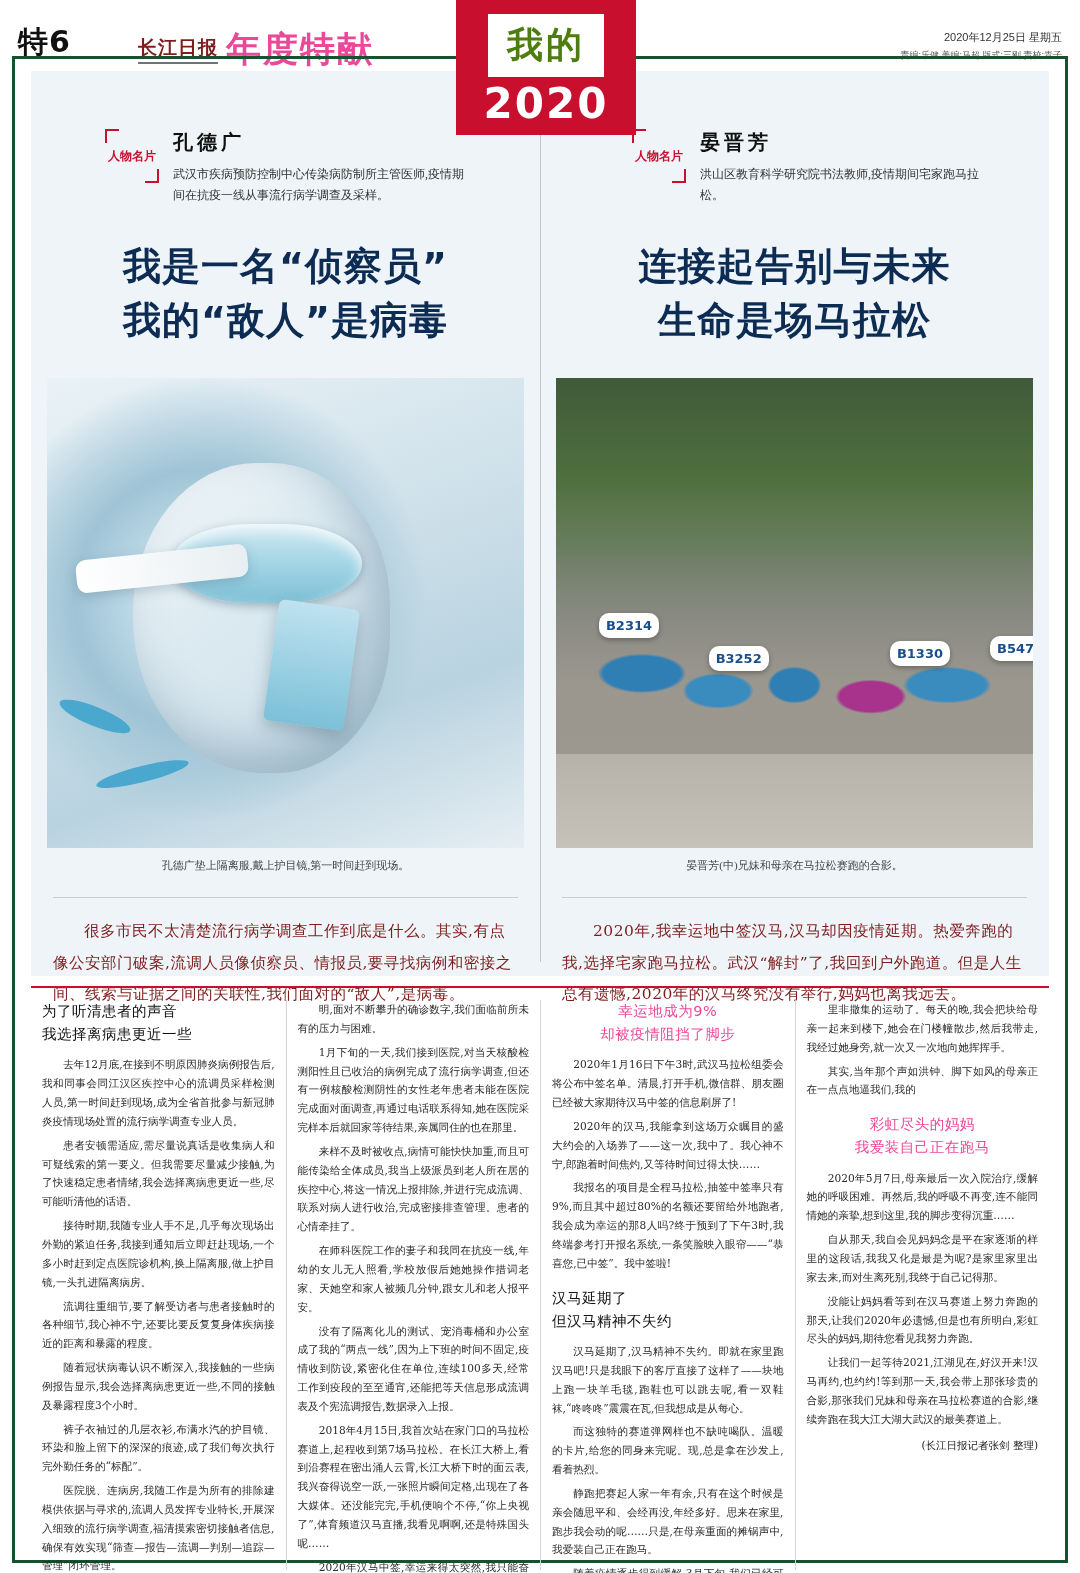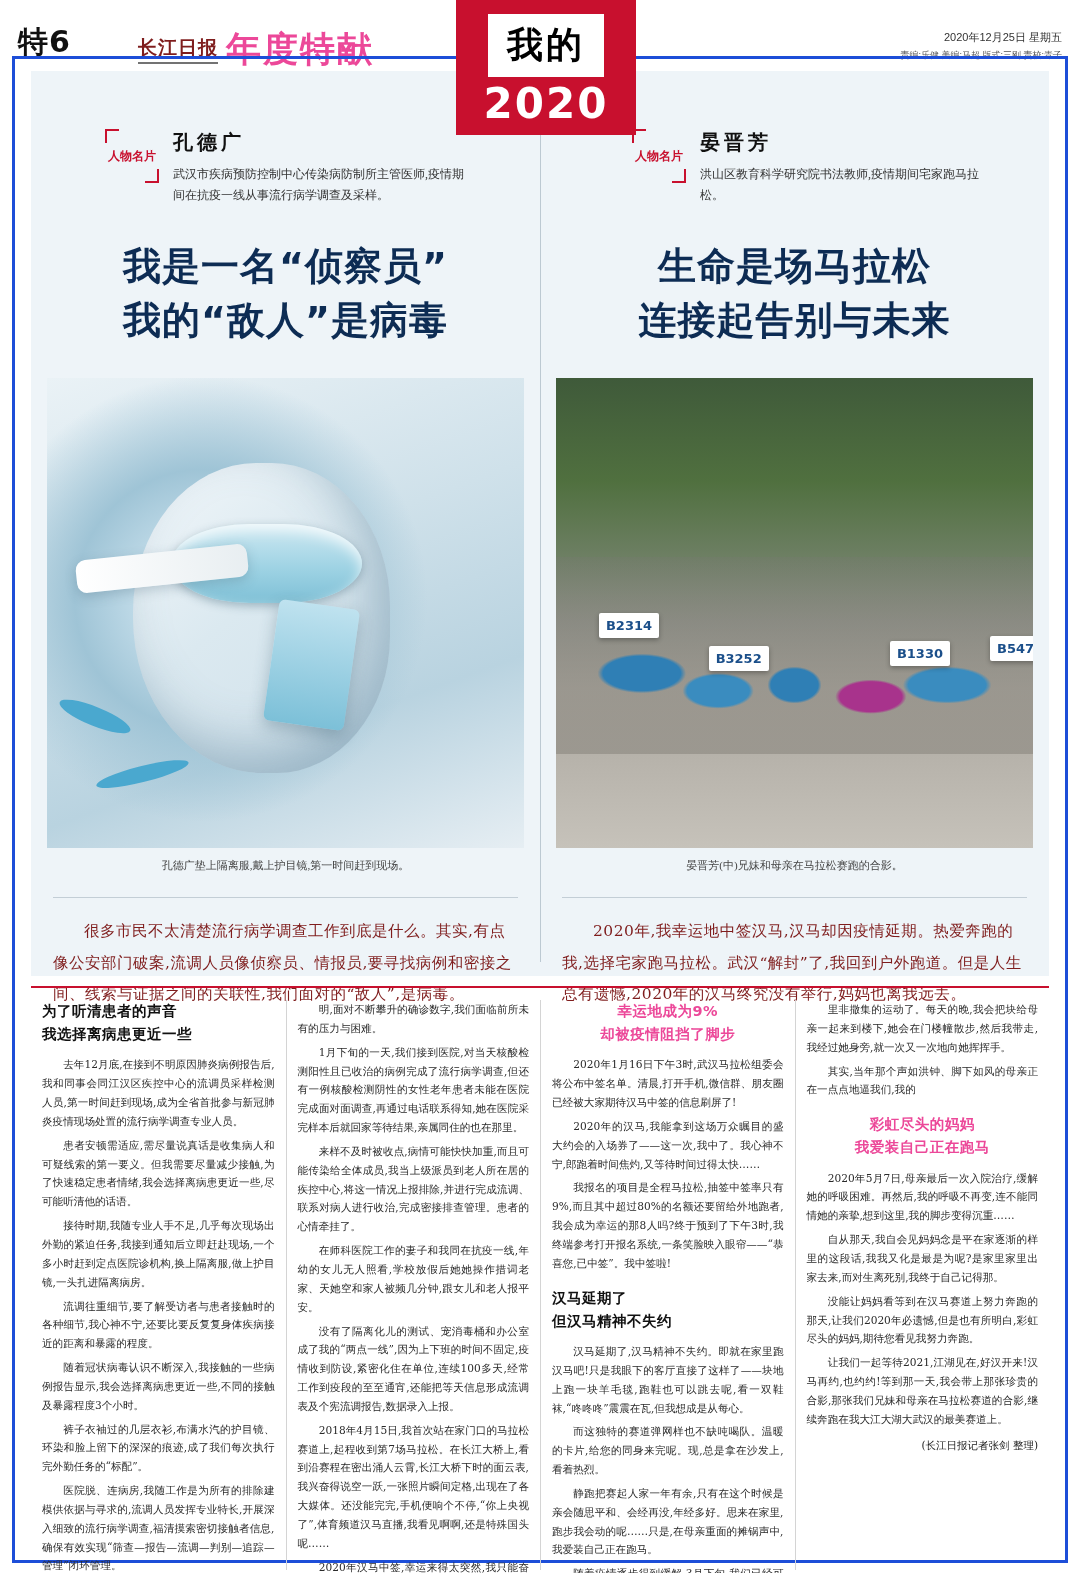--- a/index.html
+++ b/index.html
@@ -44,40 +44,40 @@
     font-family:"DejaVu Sans", sans-serif;
     font-weight:bold;font-size:35px;color:#ec4899;letter-spacing:2px;
   }
   .logo-box{
     position:absolute;left:456px;top:0;width:180px;height:135px;
     background:#c8102e;
     display:flex;flex-direction:column;align-items:center;justify-content:flex-start;
     z-index:5;
   }
   .logo-box .wo{
-    background:#fff;color:#000000;
+    background:#fff;color:#4d7c0f;
     font-family:"DejaVu Sans", sans-serif;font-weight:bold;font-size:36px;
     padding:4px 16px;margin-top:14px;letter-spacing:3px;
     border:3px solid #fff;
   }
   .logo-box .year{
     color:#fff;font-family:"DejaVu Sans", sans-serif;font-weight:bold;
     font-size:42px;letter-spacing:2px;line-height:1;margin-top:6px;
   }
   .dateline{
     position:absolute;right:18px;top:30px;text-align:right;
     font-family:"Liberation Sans", sans-serif;
   }
   .dateline .d1{font-size:11px;color:#333;}
   .dateline .d2{font-size:9px;color:#555;margin-top:4px;line-height:1.5;}
 
   
   .frame{
     position:absolute;left:12px;top:56px;right:12px;bottom:10px;
-    border:3px solid #1d4ed8;
+    border:3px solid #14532d;
     box-sizing:border-box;
   }
   .inner{
     position:absolute;left:16px;top:12px;right:16px;bottom:10px;
   }
   
   .toparea{
     position:relative;
     background:#eef4f8;
     height:905px;
@@ -177,21 +177,21 @@
       radial-gradient(ellipse at 82% 44%, #3a8cbf 0 7%, transparent 8%),
       linear-gradient(180deg, rgba(120,120,115,.25), rgba(150,146,138,.9));
   }
   .photo-right .road{
     position:absolute;left:0;right:0;bottom:0;height:20%;
     background:linear-gradient(180deg,#b6b2aa,#c6c2ba);
   }
   .photo-right .bib{
     position:absolute;background:#fff;color:#1b4f8a;
     font-family:"DejaVu Sans", sans-serif;font-weight:bold;font-size:13px;
-    padding:5px 7px;border-radius:2px;box-shadow:0 2px 5px rgba(0,0,0,.3);
+    padding:5px 7px;border-radius:10px;box-shadow:0 2px 5px rgba(0,0,0,.3);
   }
   .cap{
     font-size:11px;color:#444;text-align:center;margin-top:10px;
   }
   .leadbox{
     margin:24px 6px 0 6px;
     border-top:1px solid #c3ced6;
     padding-top:18px;
   }
   .lead{
@@ -207,21 +207,21 @@
     border-top:2px solid #c8102e;
     padding-top:12px;
     display:flex;
     height:570px;
   }
   .bcol{
     width:25%;box-sizing:border-box;padding:0 11px;position:relative;
   }
   .bcol + .bcol{border-left:1px solid #d4d4d4;}
   .sub{
-    font-family:"DejaVu Sans", sans-serif;font-weight:bold;
+    font-family:"DejaVu Sans", sans-serif;font-weight:normal;
     font-size:14.5px;color:#111;line-height:1.6;margin:0 0 9px 0;
     letter-spacing:.5px;
   }
   .sub.red{color:#ec4899;text-align:center;}
   .sub.mid{margin-top:14px;}
   p.body{
     font-size:10.6px;line-height:1.78;color:#2a2a2a;text-indent:2em;margin:0 0 5px 0;
     text-align:justify;
     font-family:"DejaVu Serif", serif;
   }
@@ -286,22 +286,22 @@
 
         <div class="col right">
           <div class="namecard">
             <div class="badge">人物名片</div>
             <div>
               <div class="person-name">晏晋芳</div>
               <div class="person-desc">洪山区教育科学研究院书法教师,疫情期间宅家跑马拉松。</div>
             </div>
           </div>
           <div class="headline">
+            <div>连接起告别与未来</div>
             <div>生命是场马拉松</div>
-            <div>连接起告别与未来</div>
           </div>
           <div class="photo photo-right">
             <div class="crowd"></div>
             <div class="road"></div>
             <div class="bib" style="left:9%;top:50%;">B2314</div>
             <div class="bib" style="left:32%;top:57%;">B3252</div>
             <div class="bib" style="left:70%;top:56%;">B1330</div>
             <div class="bib" style="left:91%;top:55%;">B5474</div>
           </div>
           <div class="cap">晏晋芳(中)兄妹和母亲在马拉松赛跑的合影。</div>

